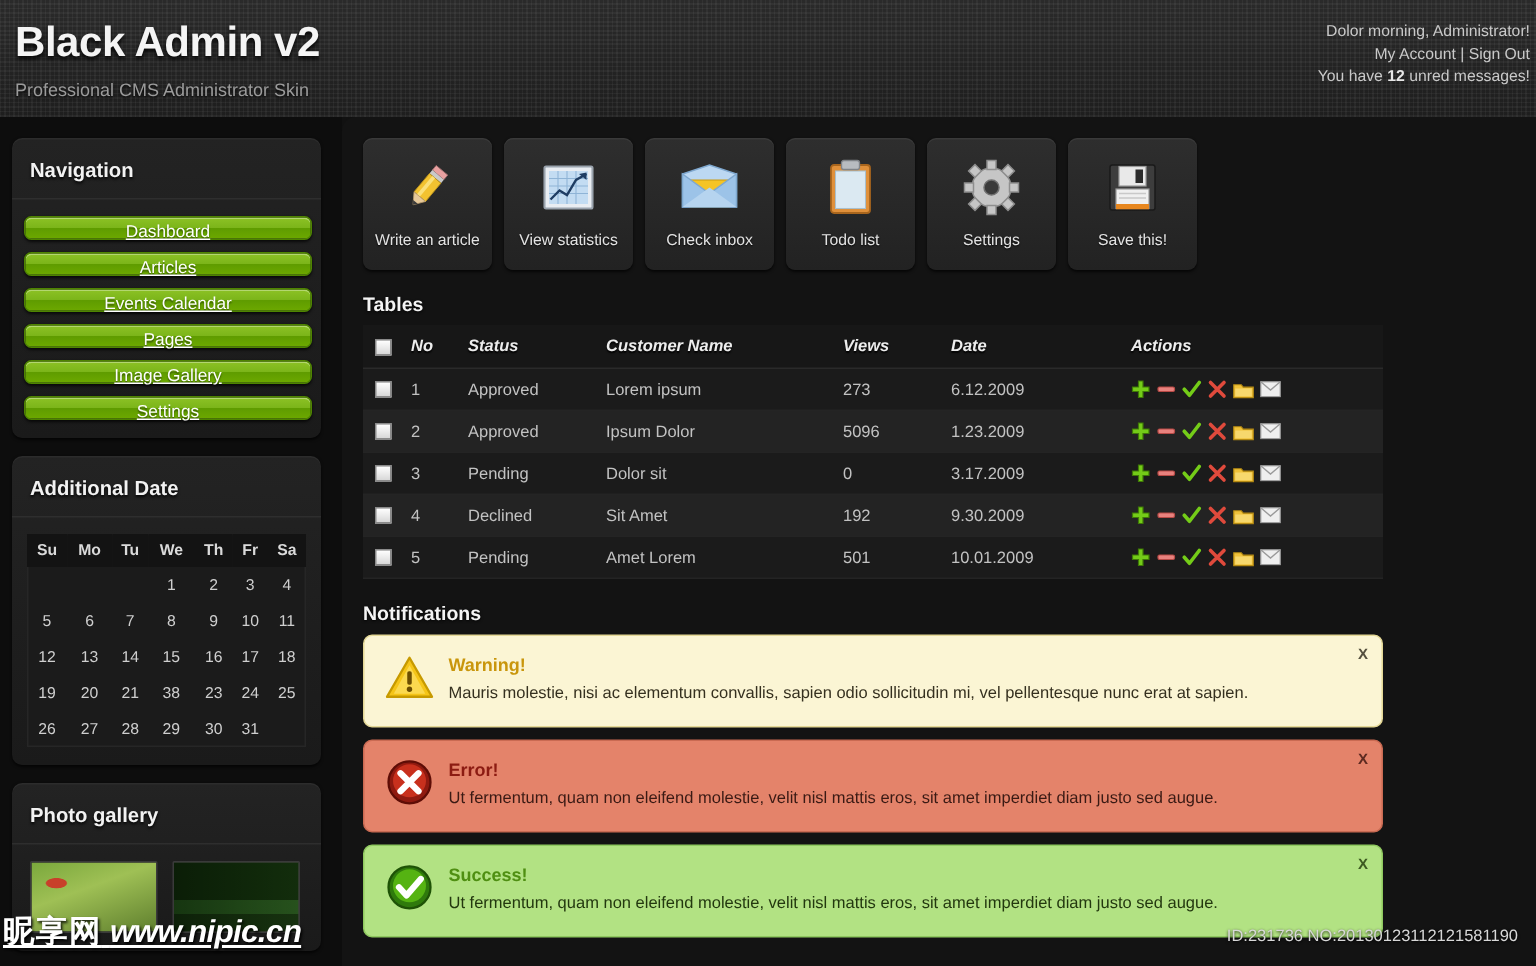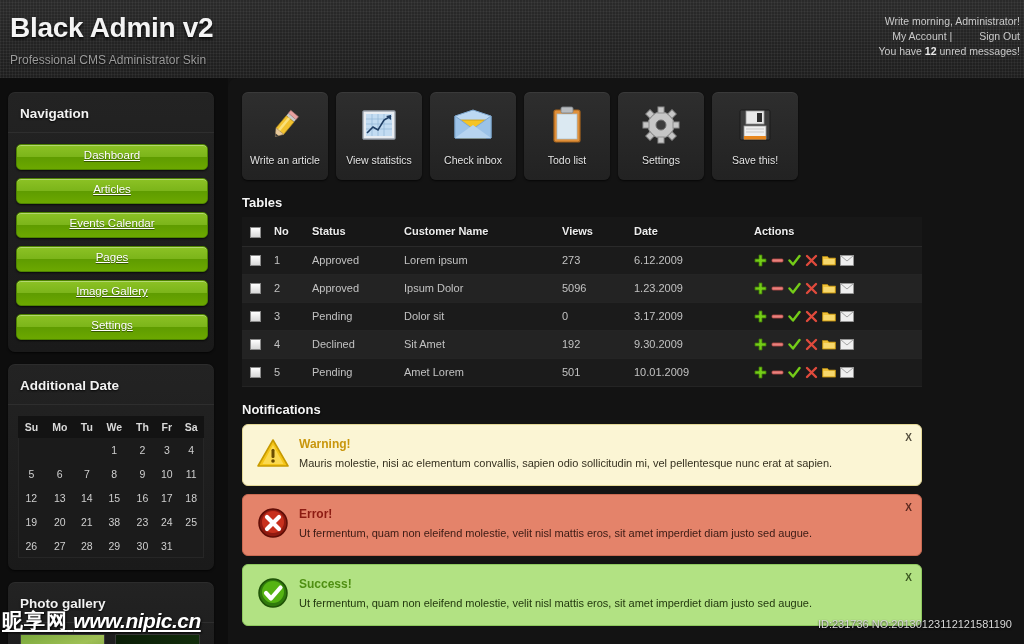--- a/index.html
+++ b/index.html
@@ -39,21 +39,21 @@
     margin-top: 9px;
     text-shadow: 0 1px 2px rgba(0,0,0,.9);
   }
   #userbox {
     position: absolute; right: 4px; top: 14px;
     text-align: right;
     color: #c9c9c9;
     font-size: 10.5px;
     line-height: 15px;
   }
-  #userbox a { color: #c9c9c9; text-decoration: none; margin-left: 24px; }
+  #userbox a { color: #c9c9c9; text-decoration: none; }
   #userbox .bold { font-weight: bold; color: #e8e8e8; }
 
   
   #sidebar {
     position: absolute; left: 0; top: 78px;
     width: 228px; height: 566px;
     background: #0d0d0d;
   }
   .panel {
     position: relative;
@@ -68,21 +68,21 @@
     font-size: 13.5px;
     font-weight: bold;
     padding: 2px 0 11px 12px;
     text-shadow: 0 1px 2px rgba(0,0,0,.9);
     border-bottom: 1px solid #2e2e2e;
     margin-bottom: 11px;
   }
   .nav-list { padding: 0 8px 0 8px; }
   .nav-btn {
     display: block;
-    width: 192px; height: 26px;
+    width: 192px; height: 16px;
     line-height: 21px;
     margin: 0 auto 8px auto;
     text-align: center;
     color: #ffffff;
     font-size: 11.5px;
     border-radius: 5px;
     background: linear-gradient(#8cc225 0%, #7cb51a 48%, #5f9c00 52%, #6ca800 100%);
     box-shadow: inset 0 1px 0 rgba(255,255,255,.35), 0 1px 2px rgba(0,0,0,.7);
     text-shadow: 0 1px 1px rgba(0,0,0,.45);
     cursor: pointer;
@@ -193,20 +193,21 @@
   }
   table.data th {
     background: #171717;
     color: #ededed;
     font-size: 11px;
     font-weight: bold;
     text-align: left;
     padding: 8px 6px;
     border-bottom: 1px solid #2a2a2a;
     text-shadow: 0 1px 1px rgba(0,0,0,.9);
+    font-style: italic;
   }
   table.data td {
     color: #c2c2c2;
     font-size: 11px;
     padding: 7px 6px;
     border-bottom: 1px solid #242424;
   }
   table.data tbody tr:nth-child(odd) { background: #1b1b1b; }
   table.data tbody tr:nth-child(even) { background: #232323; }
   .cb {
@@ -264,21 +265,21 @@
 <body>
 
 <div id="page">
 
   <div id="header">
     <div id="brand">
       <div id="app-title">Black Admin v2</div>
       <div id="app-subtitle">Professional CMS Administrator Skin</div>
     </div>
     <div id="userbox">
-      <div>Write morning, Administrator!</div>
+      <div>Dolor morning, Administrator!</div>
       <div>
         <a href="#">My Account</a>
         <span>|</span>
         <a href="#">Sign Out</a>
       </div>
       <div><span>You have </span><span class="bold">12</span><span> unred messages!</span></div>
     </div>
   </div>
 
   <div id="sidebar">

